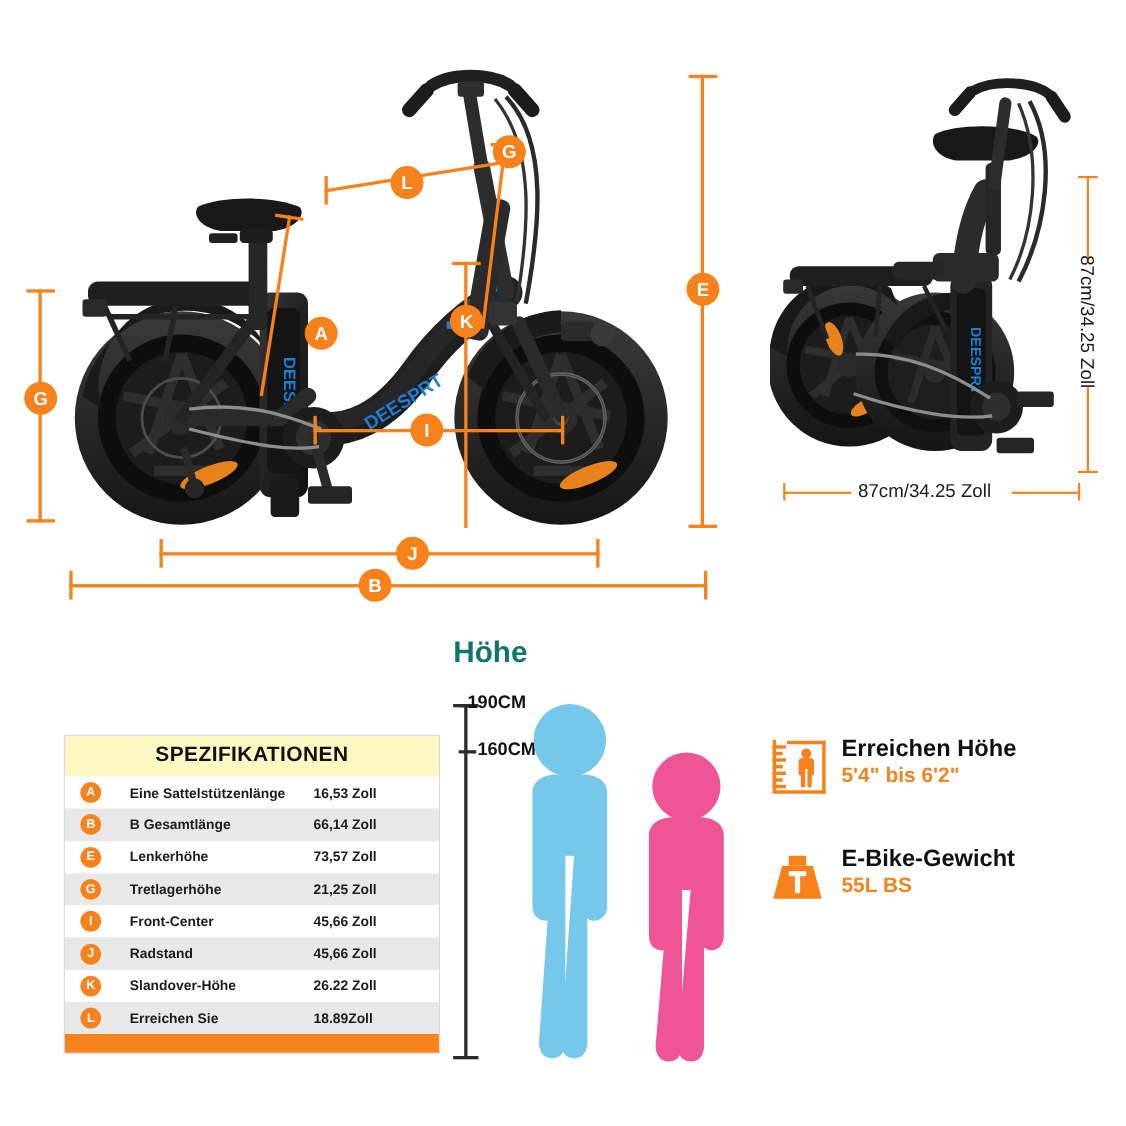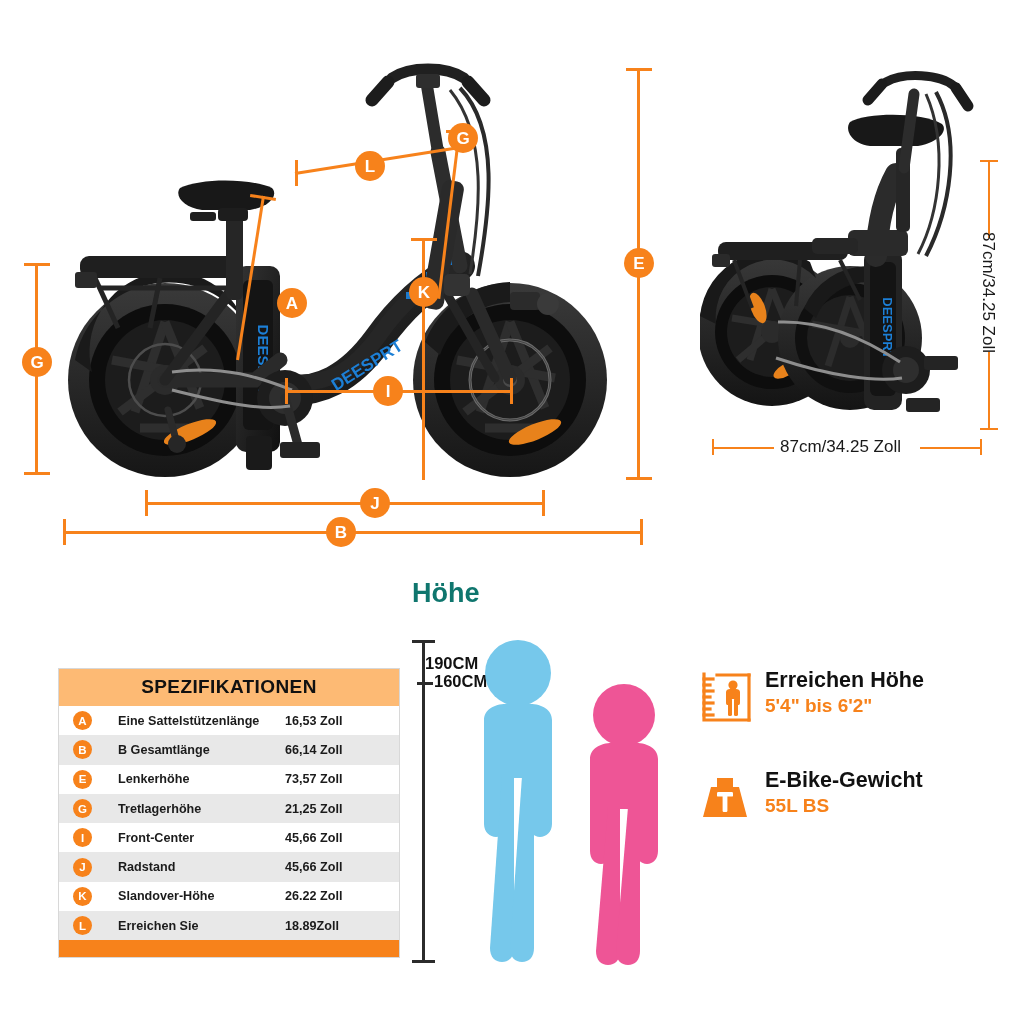--- a/index.html
+++ b/index.html
@@ -49,21 +49,21 @@
 
   
   #spec-table {
     position: absolute;
     left: 58px; top: 668px;
     width: 342px;
     border: 1px solid #d8d8d8;
     background: #fff;
   }
   #spec-head {
-    background: #fdba74;
+    background: #fef9c3;
     color: #111;
     font-size: 19px;
     font-weight: 700;
     text-align: center;
     letter-spacing: .4px;
     padding: 7px 0 8px 0;
   }
   .spec-row {
     display: flex; align-items: center;
     height: 29.3px;
@@ -437,21 +437,21 @@
   </div>
 
   <div id="height-chart">
     <div id="hoehe-title">Höhe</div>
 
     <div id="axis-line"></div>
     <div class="axis-cap" style="top:62px;"></div>
     <div class="axis-cap" style="top:382px;"></div>
 
     <div class="tick" style="top:62px;"></div>
-    <div class="tick-label" style="left:25px; top:52px;margin-top:24px;">190CM</div>
+    <div class="tick-label" style="left:25px; top:52px;">190CM</div>
 
     <div class="tick" style="top:104px;"></div>
     <div class="tick-label" style="left:34px; top:94px;">160CM</div>
 
     <svg style="position:absolute; left:62px; top:60px;" width="112" height="330" viewBox="0 0 112 330">
       <g fill="#76C8EB">
         <circle cx="56" cy="35" r="33"></circle>
         <path d="M22 82 C22 72 32 66 44 66 L68 66 C80 66 90 72 90 82 L90 186 C90 194 84 199 78 199
                  C72 199 67 194 67 186 L67 140 L45 140 L45 186 C45 194 40 199 34 199
                  C28 199 22 194 22 186 Z"></path>

